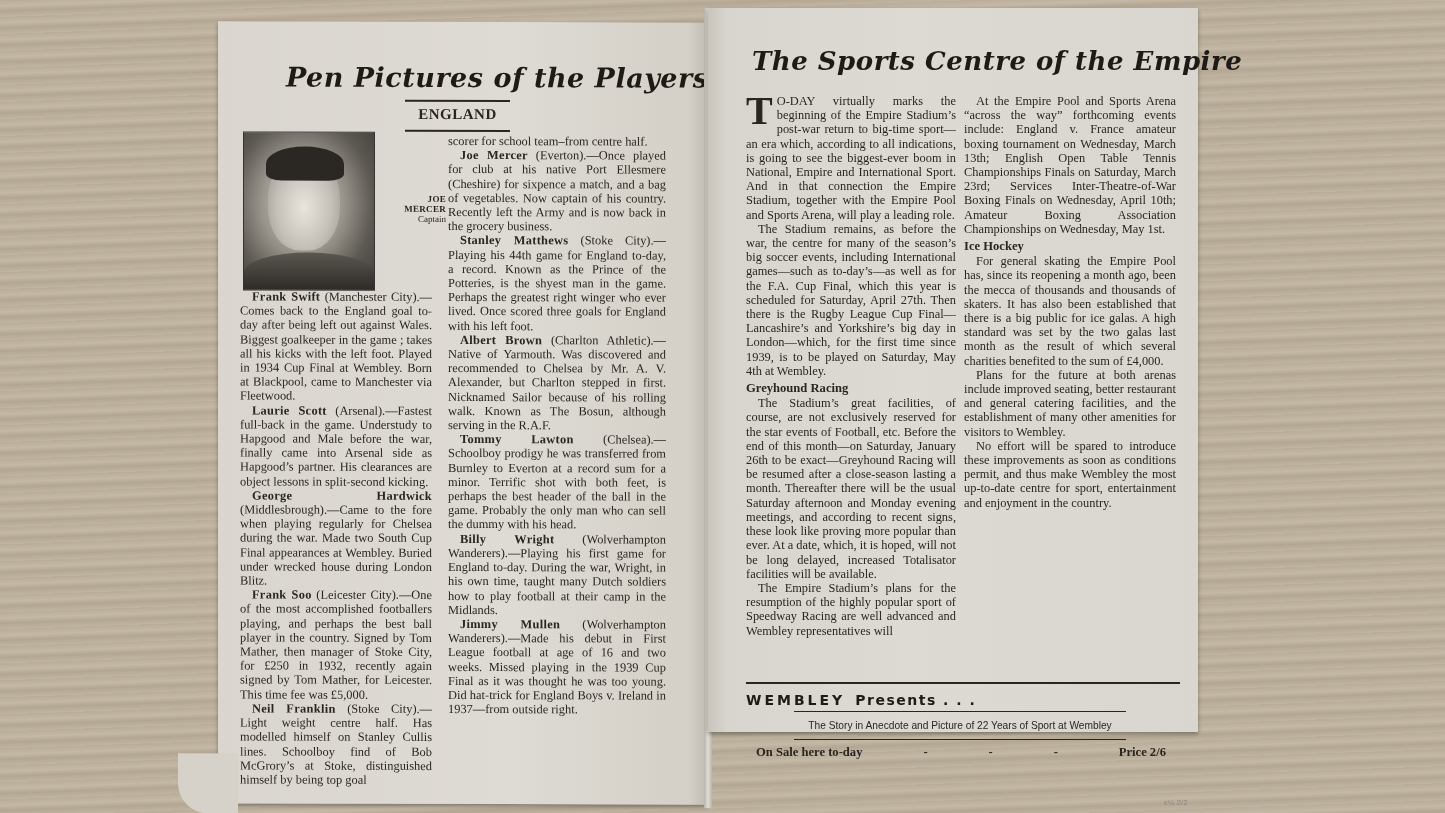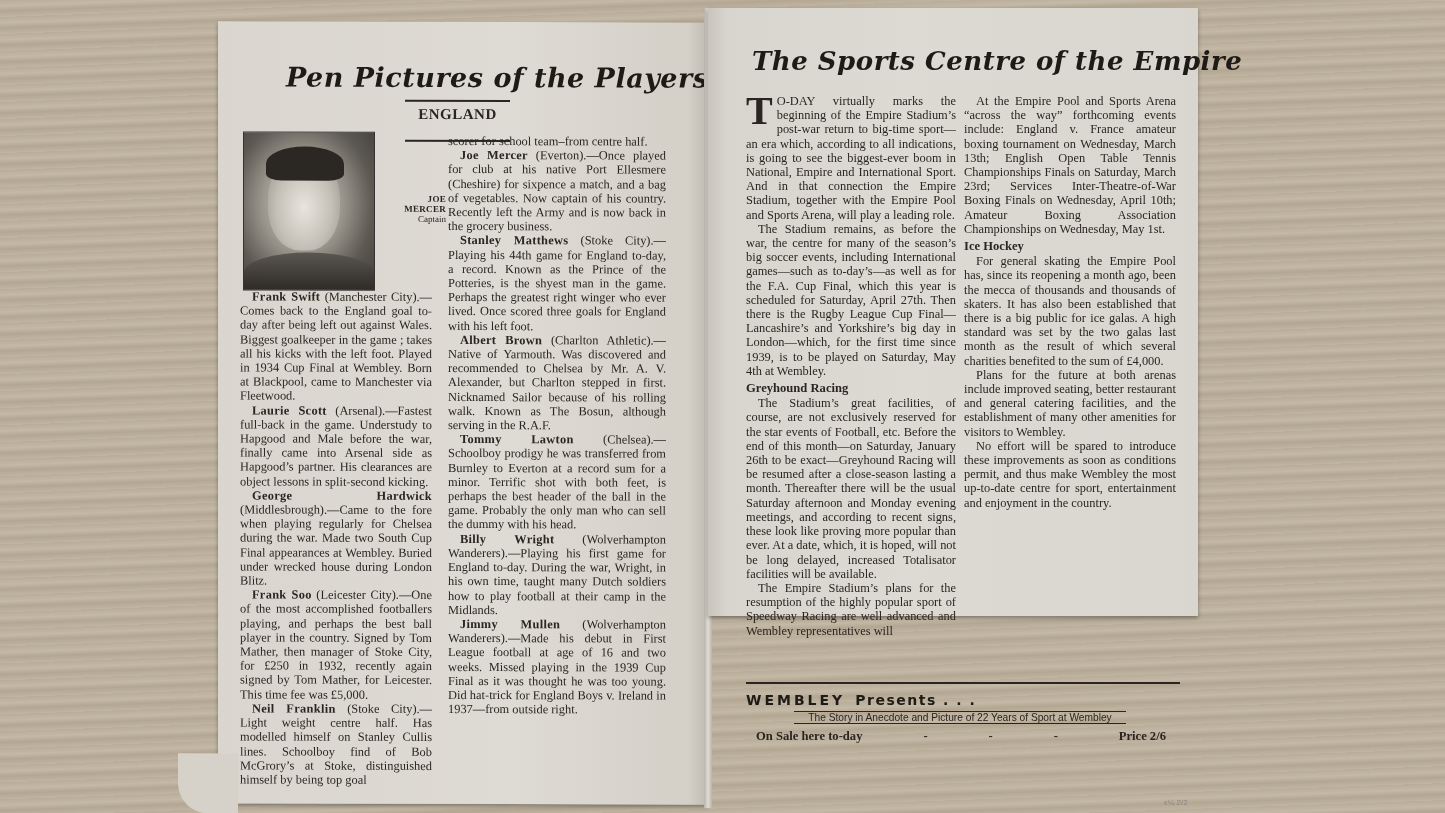--- a/index.html
+++ b/index.html
@@ -17,36 +17,36 @@
       left:218px; top:22px; width:490px; height:782px;
       background: linear-gradient(90deg, #dad6cf 0%, #dedbd4 60%, #d4d0c8 96%, #bfbab1 100%);
       transform: skewY(0.15deg);
       border-bottom-left-radius:12px;
     }
     #left-page::after {
       content:""; position:absolute; left:-40px; bottom:-10px; width:60px; height:60px;
       background:#d6d2ca; border-bottom-left-radius:30px;
     }
     #right-page {
-      left:708px; top:8px; width:490px; height:608px;
+      left:708px; top:8px; width:490px; height:724px;
       background: linear-gradient(90deg, #c9c5bd 0%, #d8d5ce 4%, #dddad3 40%, #d9d6cf 100%);
     }
     .spine {
       position:absolute; left:704px; top:8px; width:8px; height:800px;
       background: linear-gradient(90deg, #b8b3aa, #e0ddd6, #b9b4ab);
     }
     .title-script {
       font-family: "DejaVu Serif", serif; font-style:italic; font-weight:bold;
       color:#1e1a16; letter-spacing:0.5px; position:absolute; white-space:nowrap;
     }
     #left-title { left:68px; top:40px; font-size:27px; }
     #right-title { left:44px; top:38px; font-size:26px; }
     .england-box { position:absolute; left:187px; top:78px; width:105px; text-align:center; }
     .england-box .rule { height:2px; background:#2a2520; }
-    .england-box .lbl { font-weight:bold; font-size:15px; padding:4px 0 17px; letter-spacing:0.5px; }
+    .england-box .lbl { font-weight:bold; font-size:15px; padding:4px 0 7px; letter-spacing:0.5px; }
     .photo {
       position:absolute; left:25px; top:110px; width:130px; height:157px;
       background: radial-gradient(ellipse at 45% 45%, #d8d4cc 0%, #9a958c 40%, #5c5852 70%, #403c37 100%);
       border:1px solid #333; overflow:hidden;
     }
     .photo .head {
       position:absolute; left:24px; top:22px; width:72px; height:96px; border-radius:46% 46% 44% 44%;
       background: radial-gradient(ellipse at 50% 55%, #e9e5de 0%, #c4bfb6 55%, #8e8a82 100%);
     }
     .photo .hair {
@@ -77,21 +77,21 @@
     }
     .bottom-rule { position:absolute; left:38px; top:674px; width:434px; height:2px; background:#2a2520; }
     .ad { position:absolute; left:38px; top:684px; width:434px; }
     .ad .wembley {
       font-family:"DejaVu Sans", sans-serif; font-weight:bold; font-size:14px; letter-spacing:3px; color:#1e1a16;
     }
     .ad .wembley .presents { letter-spacing:1.5px; margin-left:10px; }
     .ad .tagline {
       margin:3px 0 0 48px; width:332px; text-align:center;
       border-top:1.5px solid #2a2520; border-bottom:1.5px solid #2a2520;
-      font-family:"Liberation Sans", sans-serif; font-size:10.2px; padding:0 0;
+      font-family:"Liberation Sans", sans-serif; font-size:10.2px; padding:8px 0;
     }
     .ad .sale { display:flex; justify-content:space-between; margin:5px 14px 0 10px; font-weight:bold; font-size:12.6px; }
     .pencil { position:absolute; left:1150px; top:798px; font-size:8px; color:#8a8680; font-family:"Liberation Sans", sans-serif;padding-left:14px; }
   </style>
 </head>
 <body>
 
 <div id="left-page" class="page">
   <div id="left-title" class="title-script">Pen Pictures of the Players</div>
 

